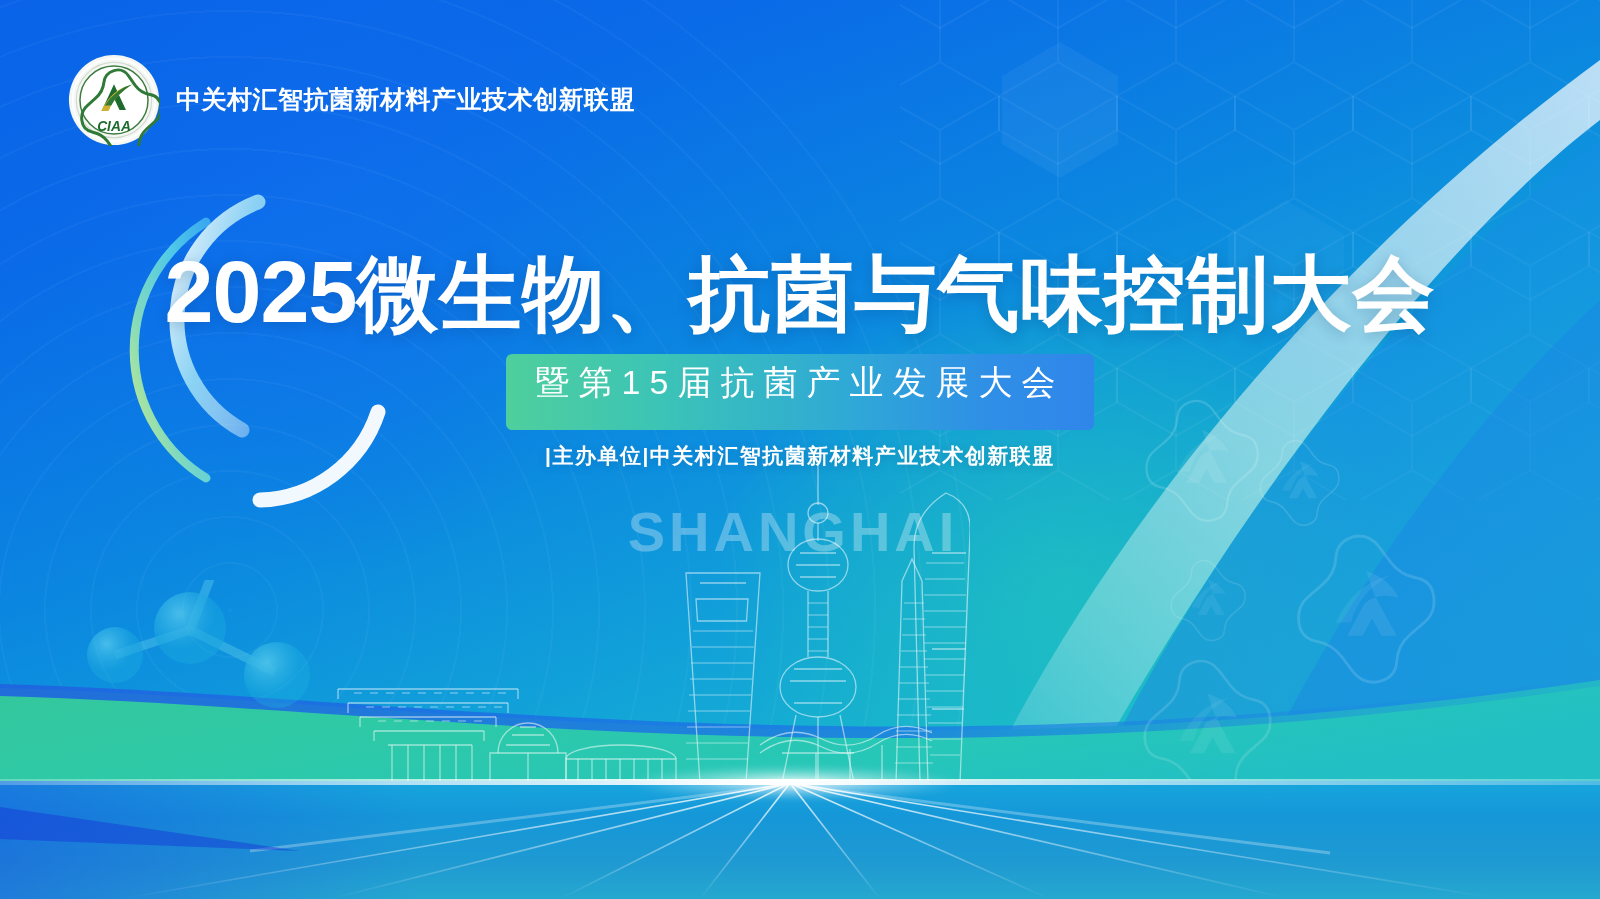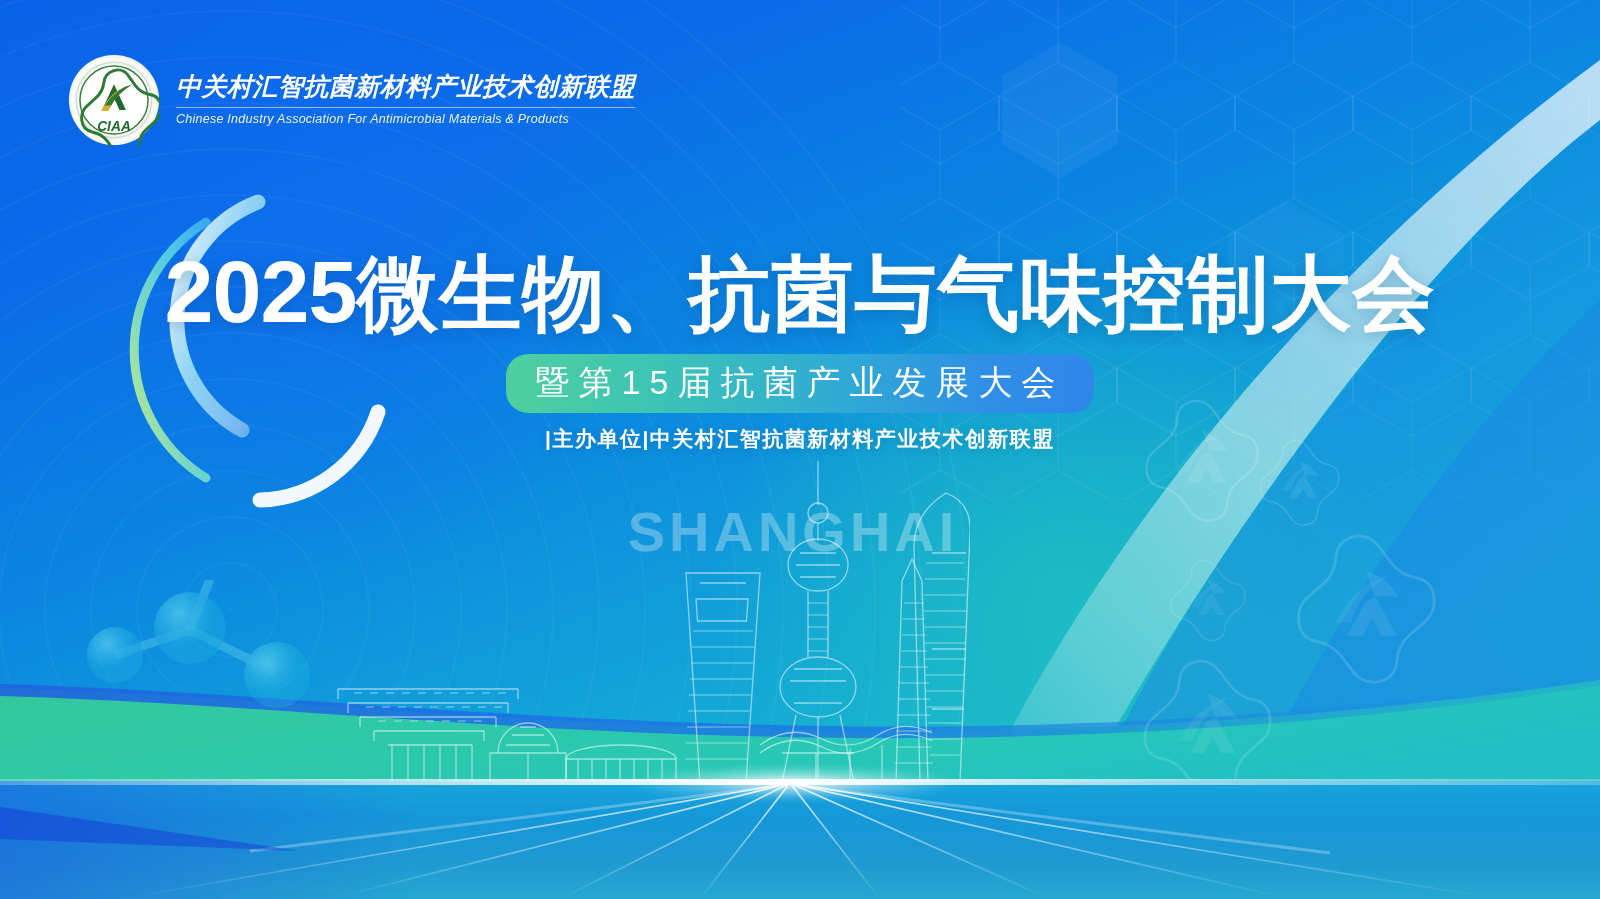--- a/index.html
+++ b/index.html
@@ -63,36 +63,36 @@
   }
   .horizon-glow{
     position:absolute;left:560px;bottom:92px;width:520px;height:80px;
     background:radial-gradient(closest-side at 45% 70%, rgba(255,255,255,.95), rgba(255,255,255,.35) 38%, rgba(255,255,255,0) 72%);
     filter:blur(3px);
   }
 
   
   .header{position:absolute;left:68px;top:54px;display:flex;align-items:center;gap:16px;}
   .logo-badge{width:92px;height:92px;flex:0 0 92px;}
-  .logo-text{display:flex;flex-direction:column;gap:3px;font-style:italic;}
+  .logo-text{display:flex;flex-direction:row;gap:3px;}
   .logo-cn{font-size:25px;font-weight:700;color:#ffffff;letter-spacing:.5px;line-height:1.1;
     font-family:"Liberation Sans","DejaVu Sans",sans-serif;}
   .logo-rule{height:1px;background:rgba(255,255,255,.55);margin:3px 0 2px;}
   .logo-en{font-size:12.5px;color:#eaf3ff;letter-spacing:.25px;line-height:1.1;}
 
   
   .title-wrap{position:absolute;left:0;right:0;top:248px;text-align:center;}
   .main-title{
     display:inline-block;font-size:82px;line-height:1;font-weight:700;color:#fff;
     letter-spacing:1px;white-space:nowrap;
     text-shadow:0 3px 14px rgba(0,40,90,.22);
   }
   .year{font-size:88px;letter-spacing:-1px;margin-top:44px;}
   .subtitle-bar{
-    margin:18px auto 0;display:inline-block;padding:7px 30px 9px;border-radius:22px;
+    margin:18px auto 0;display:inline-block;padding:7px 30px 26px;border-radius:6px;
     background:linear-gradient(90deg,#4fcf9d 0%,#3cc4b6 26%,#2fa9d6 58%,#2f8fe6 82%,#2f86ea 100%);
   }
   .subtitle-text{font-size:34px;font-weight:500;color:#fff;letter-spacing:9px;line-height:1.25;white-space:nowrap;}
   .organizer{margin-top:12px;font-size:21px;font-weight:700;color:#fff;letter-spacing:1.5px;white-space:nowrap;
     text-shadow:0 2px 8px rgba(0,50,100,.2);}
   .datepill{
     margin:14px auto 0;display:inline-block;padding:6px 24px 8px;border:2px solid rgba(255,255,255,.85);
     border-radius:22px;font-size:22px;font-weight:700;color:#fff;letter-spacing:.6px;white-space:nowrap;
   }
   .watermark{
@@ -305,21 +305,20 @@
       <circle cx="50" cy="50" r="37" fill="#ffffff" stroke="#3d7c3f" stroke-width="1.6"></circle>
       <path d="M50 18 q10 -3 16 6 l7 10 q6 8 16 10 q11 2 12 13 q1 10 -6 16 l-9 8 q-8 7 -9 17 q-1 10 -11 13 q-10 2 -16 -6 l-7 -10 q-6 -8 -16 -10 q-11 -2 -12 -13 q-1 -10 6 -16 l9 -8 q8 -7 9 -17 q1 -10 11 -13 Z" fill="none" stroke="#2f7a37" stroke-width="3.2"></path>
       <path d="M50 33 l-13 28 h7 l6 -13 l6 13 h7 Z" fill="#1f6b2e"></path>
       <path d="M36 62 q12 -24 32 -28 q-18 12 -24 28 Z" fill="#d0b231"></path>
       <path d="M40 56 q13 -19 30 -23 q-17 11 -23 23 Z" fill="#2f7a37"></path>
       <text x="50" y="84" text-anchor="middle" font-family="'Liberation Sans',sans-serif" font-size="15" font-weight="700" font-style="italic" fill="#1f6b2e">CIAA</text>
     </svg>
     <div class="logo-text">
       <div class="logo-cn">中关村汇智抗菌新材料产业技术创新联盟</div>
       <div class="logo-rule"></div>
-      <div class="logo-en">Chinese Industry Association For Antimicrobial Materials &amp; Products</div>
     </div>
   </div>
 
   <div class="watermark">SHANGHAI</div>
 
   <div class="title-wrap">
     <div class="main-title"><span class="year">2025</span><span>微生物、抗菌与气味控制大会</span></div>
     <div>
       <div class="subtitle-bar">
         <div class="subtitle-text">暨第15届抗菌产业发展大会</div>

